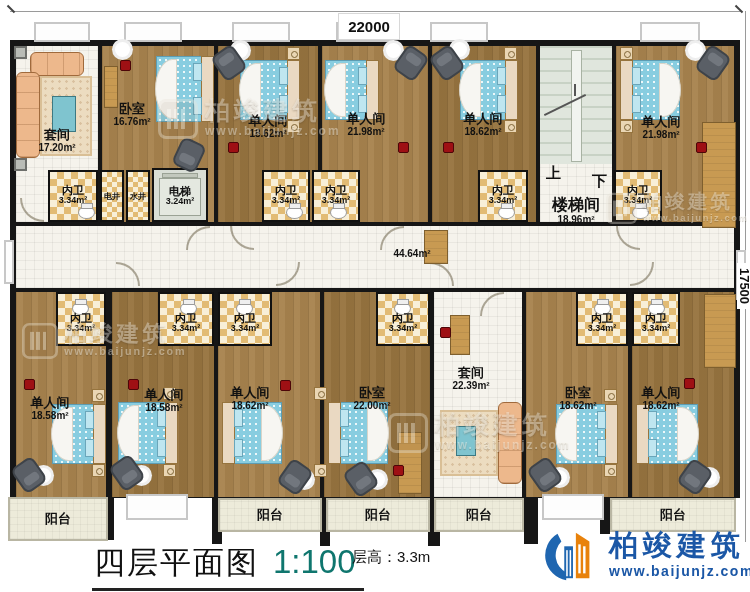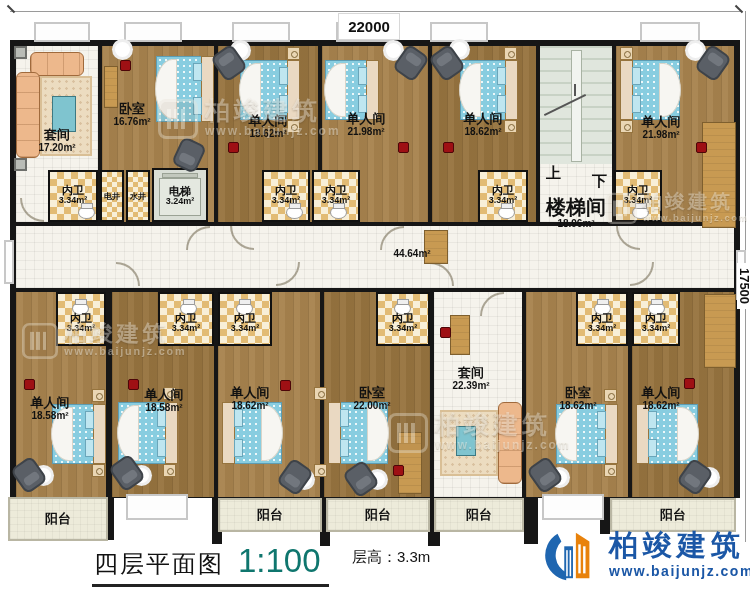--- a/index.html
+++ b/index.html
@@ -37,21 +37,21 @@
   .winbox{background:#fdfdfd;border:2px solid #c7c7c7;box-sizing:border-box;z-index:6;}
   .stairs{background:#e0e6dd;background-image:repeating-linear-gradient(180deg,#c8d2c5 0 2px,transparent 2px 12px);z-index:3;}
   .rail{background:#f1f4ef;border:1px solid #a8b2a3;z-index:4;}
   .slash{background:#555;z-index:5;}
   
   .lbl{z-index:30;text-align:center;line-height:1.1;}
   .lbl .nm{display:block;font-weight:bold;font-size:13px;}
   .lbl .ar{display:block;font-weight:bold;font-size:10px;}
   .lbl.small .nm{font-size:11px;}
   .lbl.small .ar{font-size:9px;}
-  .lbl.big .nm{font-size:20px;}
+  .lbl.big .nm{font-size:16px;}
   .updown{z-index:30;font-weight:bold;font-size:15px;}
   
   .bed{background-color:#88cde0;border:1px solid #5d9cb2;z-index:10;
        background-image:radial-gradient(rgba(255,255,255,.85) .8px,transparent 1px);background-size:6px 6px;}
   .bed .hb{position:absolute;top:-1px;bottom:-1px;width:11px;background:#ead9c2;border:1px solid #96743e;}
   .bed.hbr .hb{right:-1px;}
   .bed.hbl .hb{left:-1px;}
   .bed .blk{position:absolute;top:2px;bottom:2px;width:20px;background:#f7f6f2;border:1px solid #d9d4c8;}
   .bed.hbr .blk{left:-2px;border-radius:80% 0 0 80%/50% 0 0 50%;}
   .bed.hbl .blk{right:-2px;border-radius:0 80% 80% 0/0 50% 50% 0;}
@@ -83,21 +83,21 @@
   .wm .ico{width:34px;height:34px;border-radius:8px;border:3px solid rgba(250,248,240,.55);
            background:rgba(120,95,60,.18);position:relative;flex:none;}
   .wm .ico::after{content:"";position:absolute;left:6px;top:7px;width:18px;height:20px;
            background:repeating-linear-gradient(90deg,rgba(250,248,240,.6) 0 4px,transparent 4px 7px);}
   .wm .big{font-size:25px;font-weight:bold;letter-spacing:4px;color:rgba(252,250,243,.62);
            text-shadow:0 1px 2px rgba(70,52,28,.45);white-space:nowrap;line-height:1;}
   .wm .sm{font-size:12px;font-weight:bold;letter-spacing:2px;color:rgba(252,250,243,.66);
           text-shadow:0 1px 1px rgba(70,52,28,.4);white-space:nowrap;line-height:1.4;}
   
   .titlerow{display:flex;align-items:baseline;gap:14px;border-bottom:3px solid #222;padding:0 8px 4px 2px;z-index:50;}
-  .titlerow .t{font-size:24px;letter-spacing:2px;color:#111;}
+  .titlerow .t{font-size:31px;letter-spacing:2px;color:#111;}
   .titlerow .s{font-size:33px;color:#0f766e;}
   .inforow{z-index:50;font-size:15px;line-height:1.5;color:#111;}
   .brand{display:flex;align-items:center;gap:8px;z-index:50;}
   .brand .bt .n{font-size:29px;font-weight:bold;color:#1b57a6;letter-spacing:5px;line-height:1;}
   .brand .bt .w{font-size:14px;font-weight:bold;color:#1b57a6;letter-spacing:1.5px;margin-top:3px;}
 </style>
 </head>
 <body>
 
 <div id="plan">

